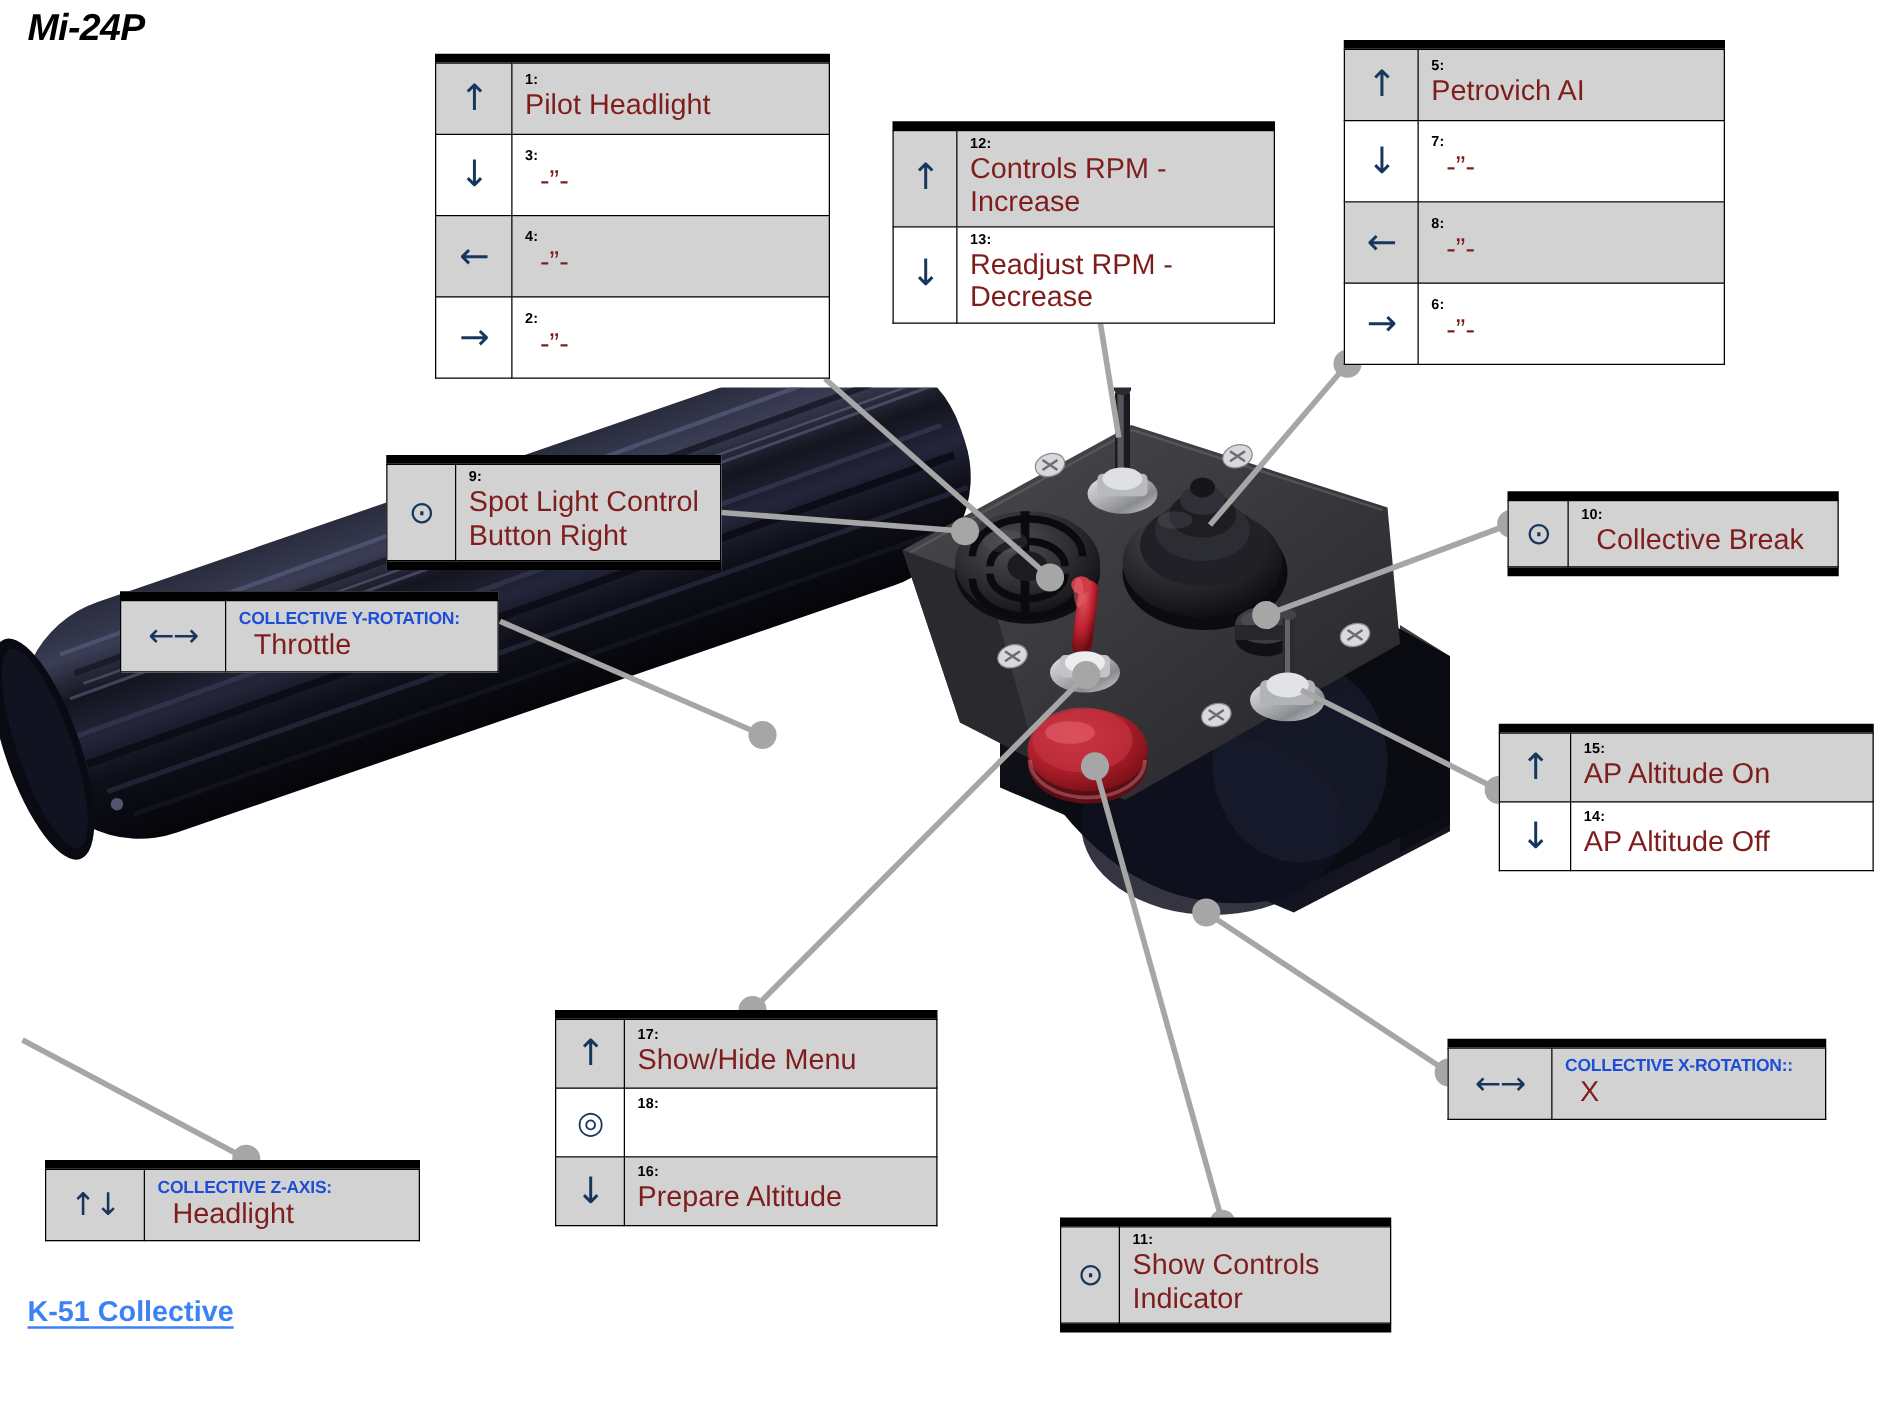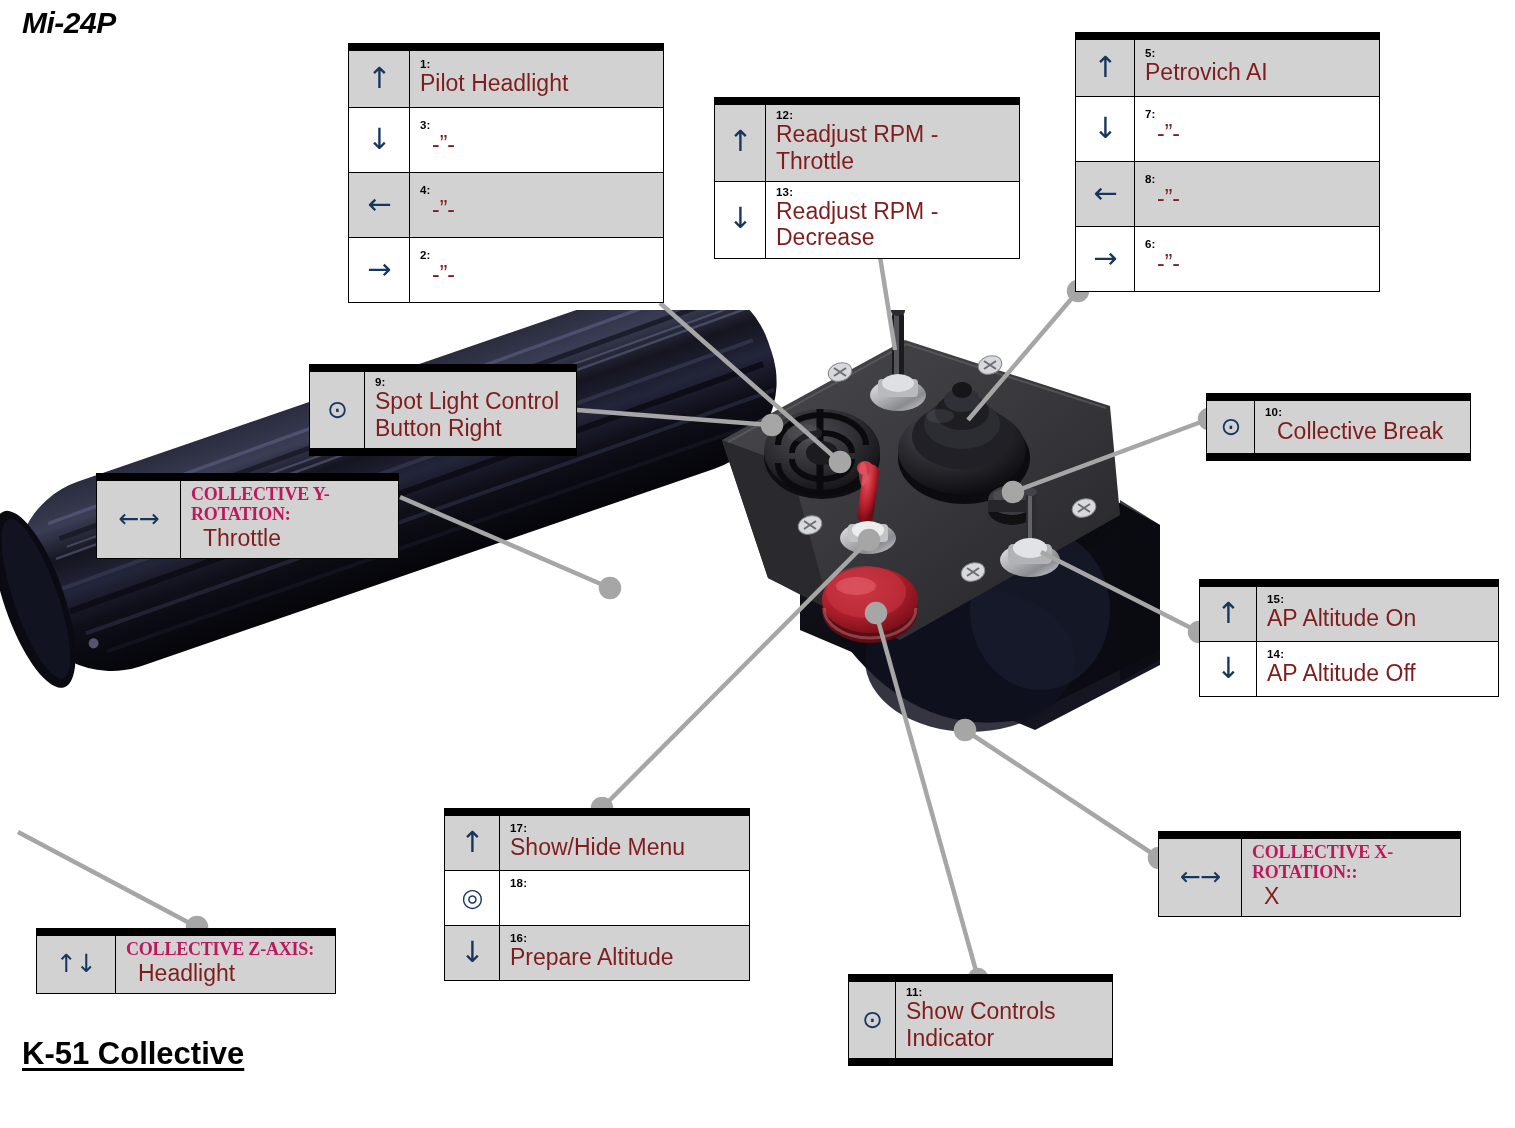--- a/index.html
+++ b/index.html
@@ -27,23 +27,23 @@
     font-size: 30px;
     font-weight: bold;
     font-style: italic;
     letter-spacing: -0.5px;
     color: #000;
   }
   .doc-title-main {
     position: absolute;
     left: 22px;
     top: 1036px;
-    font-size: 31px;
+    font-size: 23px;
     font-weight: bold;
-    color: #000000;
+    color: #3b82f6;
     text-decoration: underline;
     text-underline-offset: 4px;
   }
   .doc-title-sub {
     position: absolute;
     left: 22px;
     top: 1082px;
     font-size: 30px;
     font-style: italic;
     color: #000;
@@ -113,26 +113,25 @@
     padding: 4px 6px 7px 10px;
   }
   .num {
     font-size: 11.5px;
     font-weight: bold;
     color: #000;
     line-height: 1.05;
     letter-spacing: 0.2px;
   }
   .axis-num {
-    font-size: 18px;
+    font-size: 14px;
     font-weight: bold;
-    color: #be185d;
+    color: #1d4ed8;
     line-height: 1.1;
     letter-spacing: -0.2px;
-    font-family: Liberation Serif, serif;
   }
   .lbl {
     font-size: 23px;
     color: #7f1d1d;
     line-height: 1.15;
     white-space: pre-line;
     margin-top: 0px;
   }
   .lbl.indent { padding-left: 12px; }
   .lbl.empty { min-height: 26px; }
@@ -401,21 +400,21 @@
   </div>
 
   <div class="callout" style="left:714px; top:97px; width:306px;">
     <div class="topbar"></div>
     <table class="ctable">
       <tbody>
           <tr class="shaded">
         <td class="glyph" style="width:50px; height:48px;">↑</td>
         <td class="body">
           <div class="num">12:</div>
-          <div class="lbl">Readjust RPM - Throttle</div>
+          <div class="lbl">Controls RPM - Increase</div>
         </td>
       </tr>
       <tr class="plain">
         <td class="glyph" style="height:48px;">↓</td>
         <td class="body">
           <div class="num">13:</div>
           <div class="lbl">Readjust RPM - Decrease</div>
         </td>
       </tr>
     </tbody>

